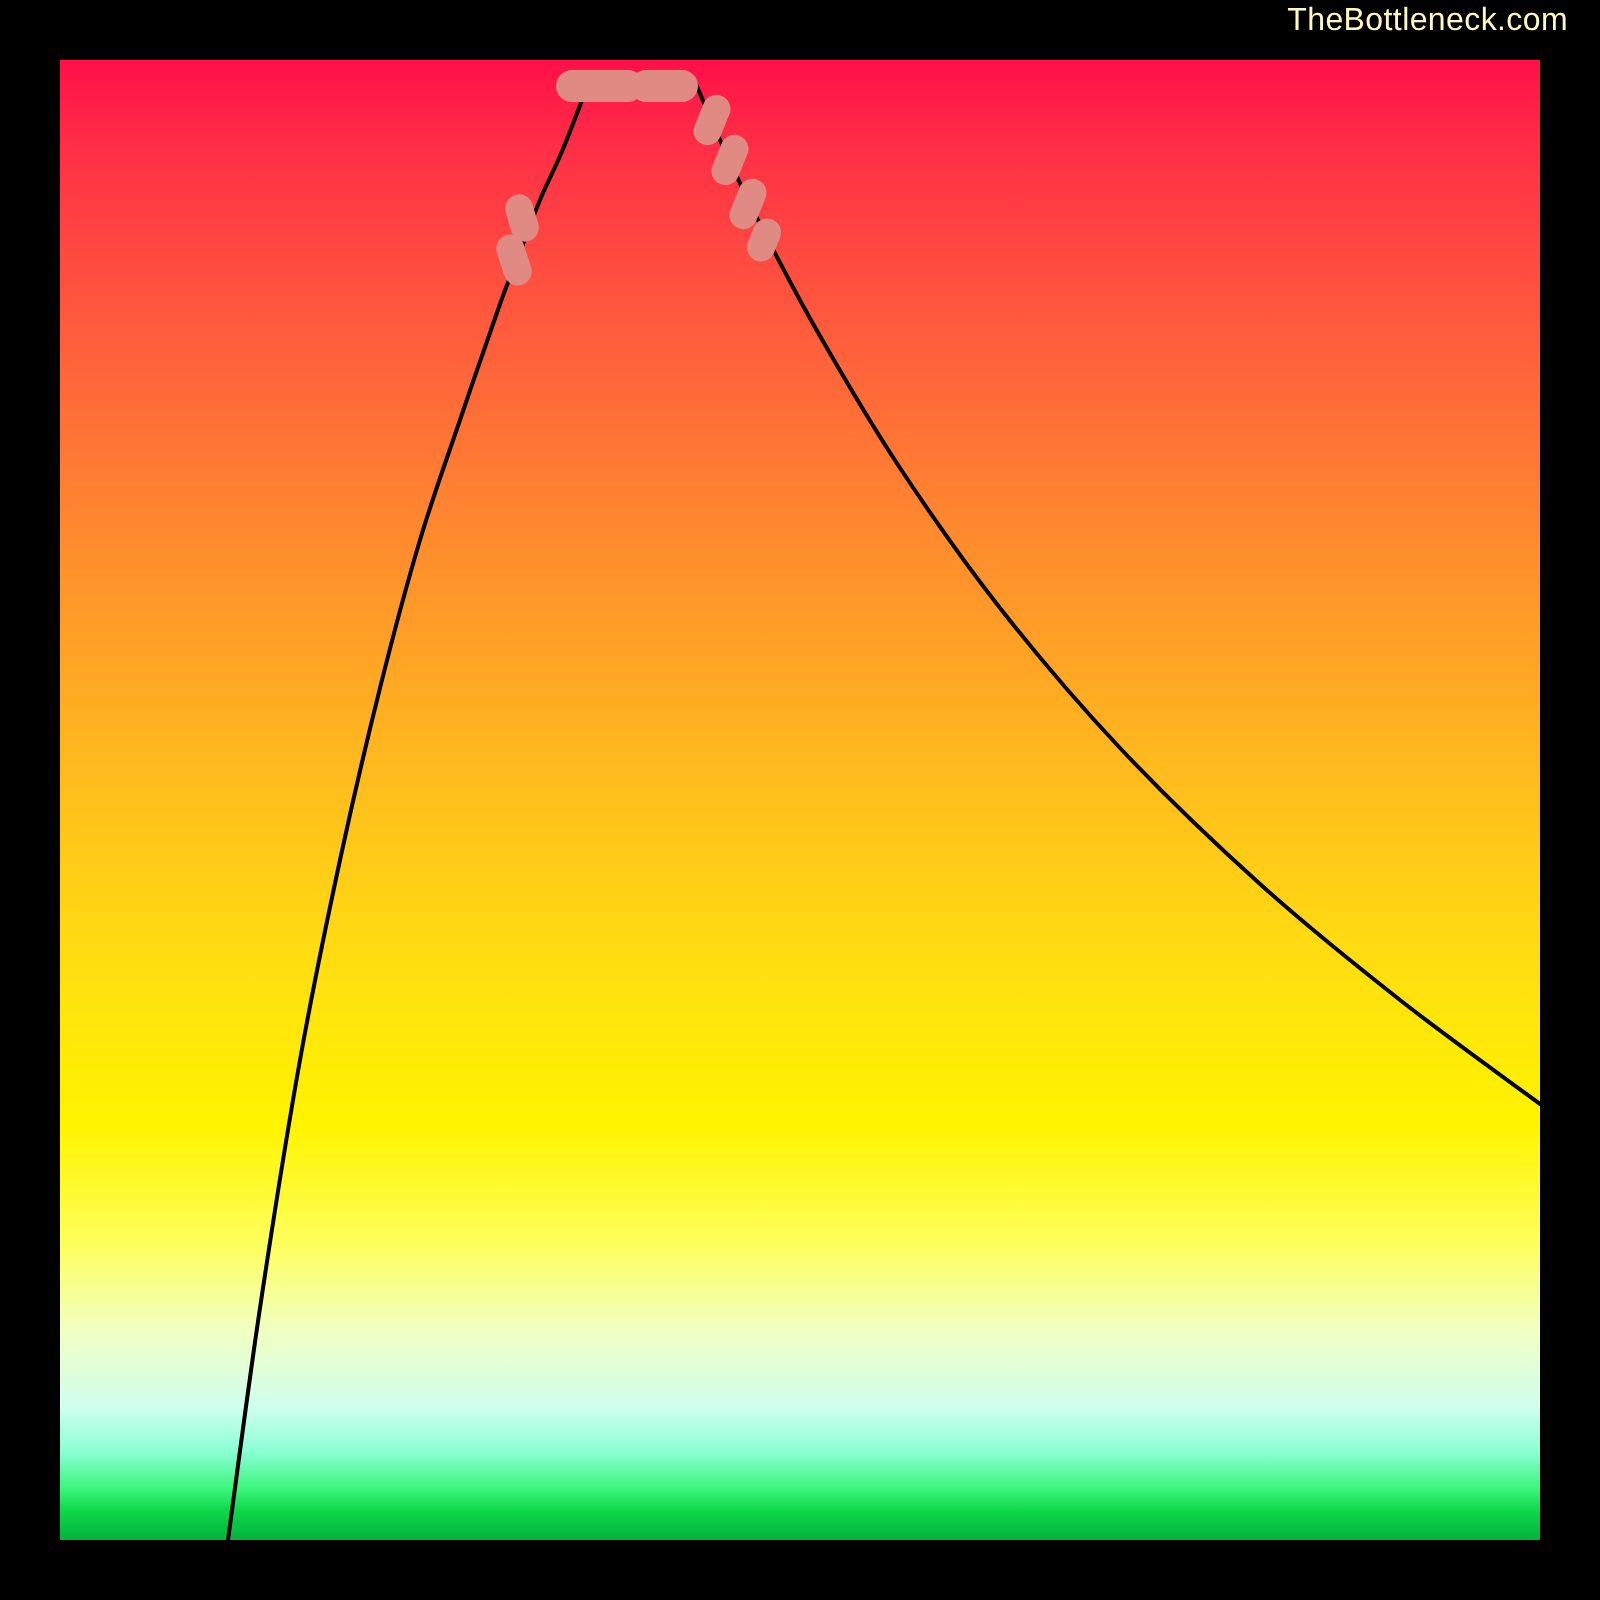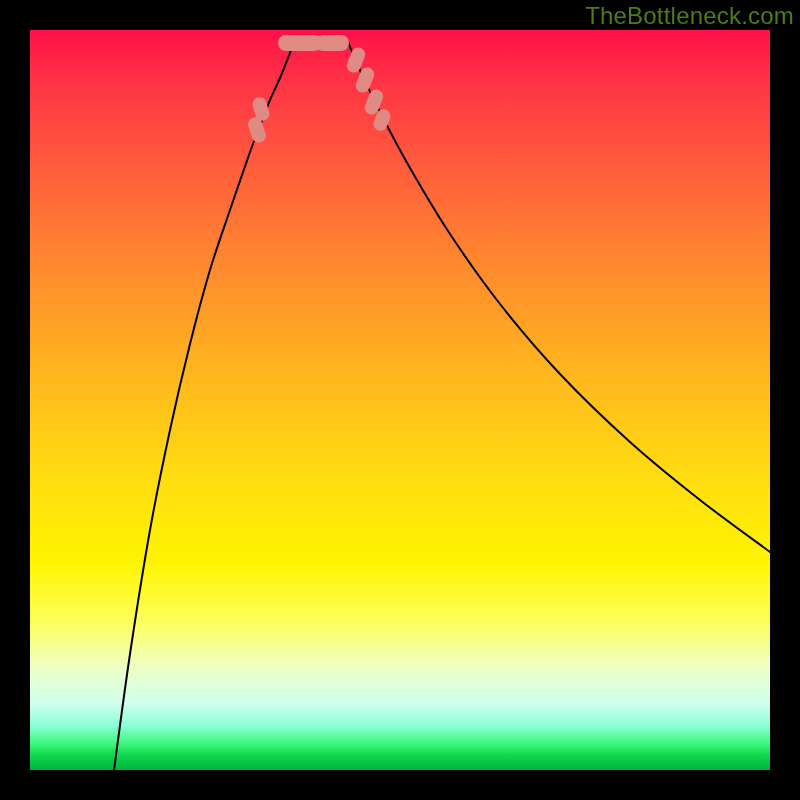--- a/index.html
+++ b/index.html
@@ -39,23 +39,23 @@
       #cfffee 91%,
       #8bffd7 94%,
       #3cf67b 96.5%,
       #0fd74c 98%,
       #03b43a 100%
     );
   }
   .watermark {
     position: absolute;
     top: 2px;
-    right: 6px;
-    color: #4d7c0f;
-    font-size: 24px;
+    right: 16px;
+    color: #fef9c3;
+    font-size: 16px;
     letter-spacing: 0.2px;
   }
   svg.curve {
     position: absolute;
     left: 0;
     top: 0;
     width: 740px;
     height: 740px;
     overflow: visible;
   }

